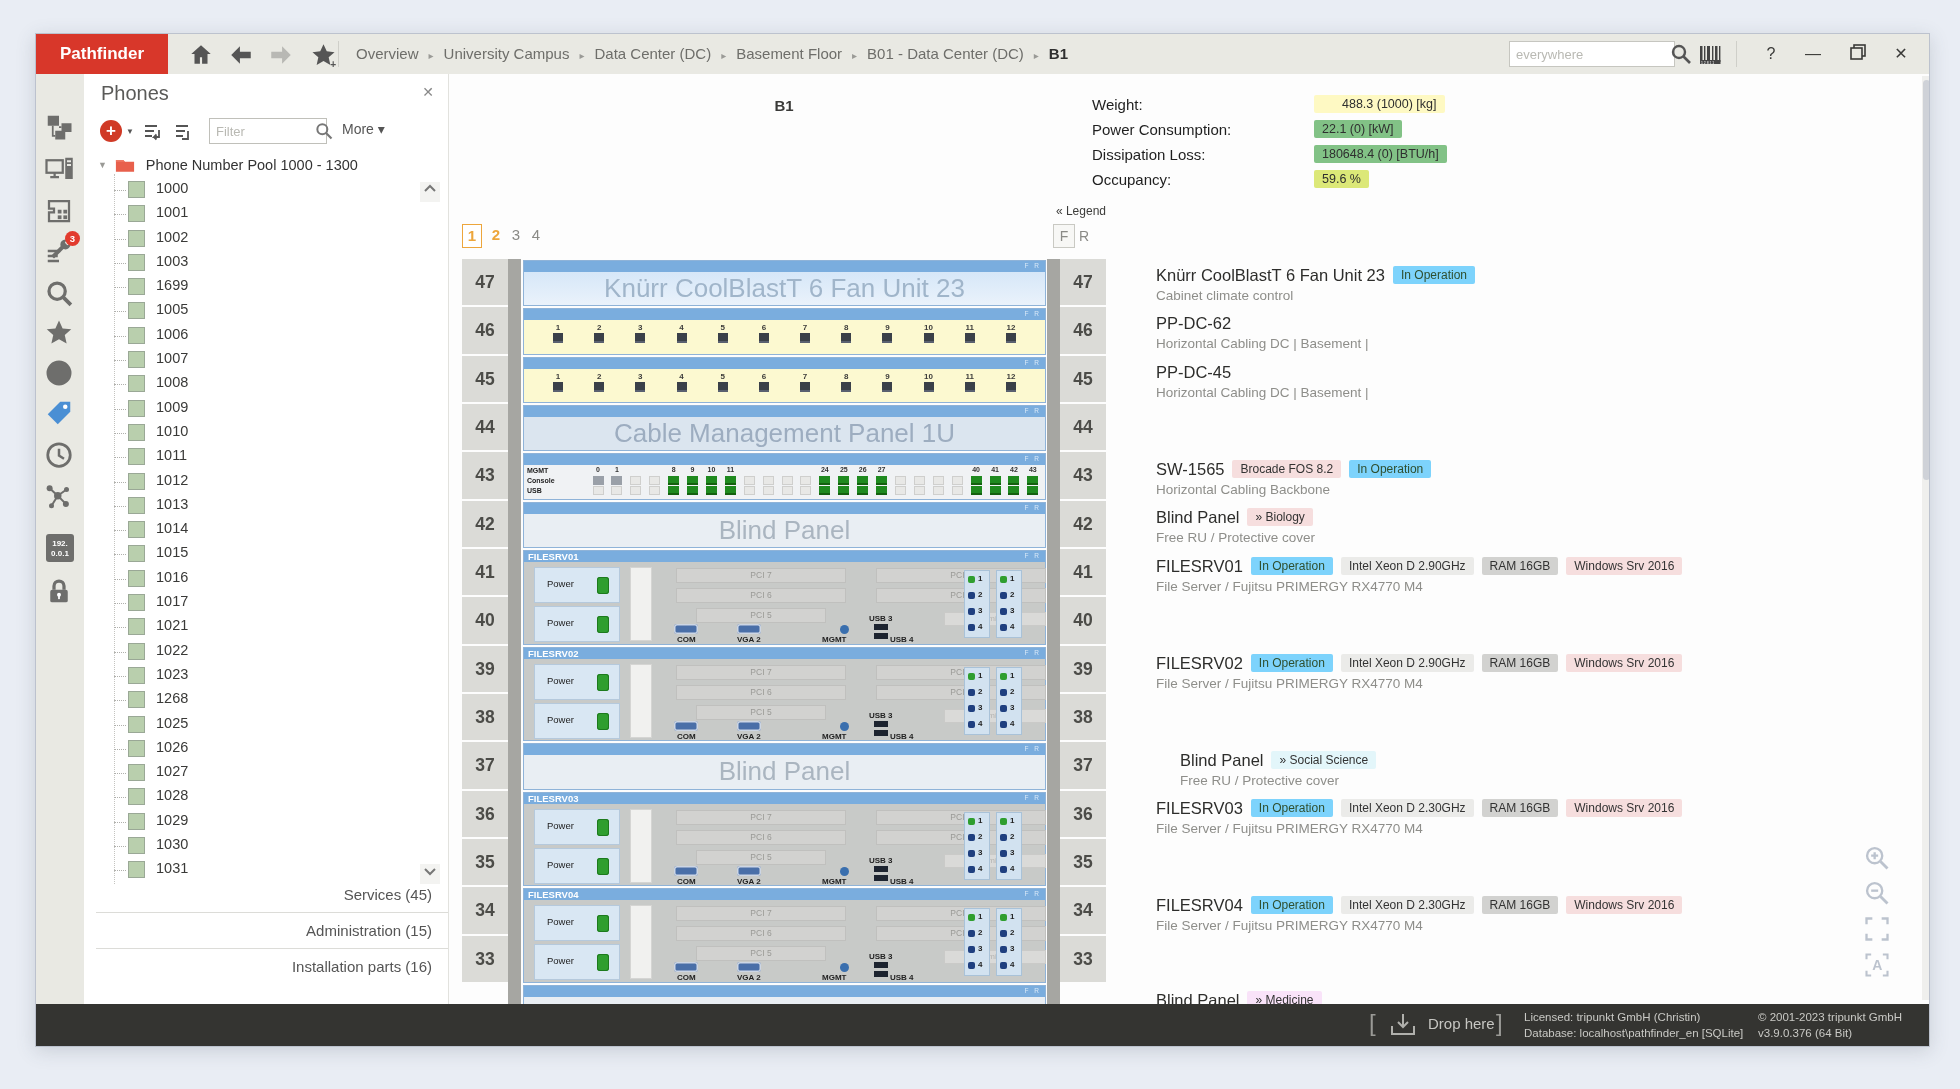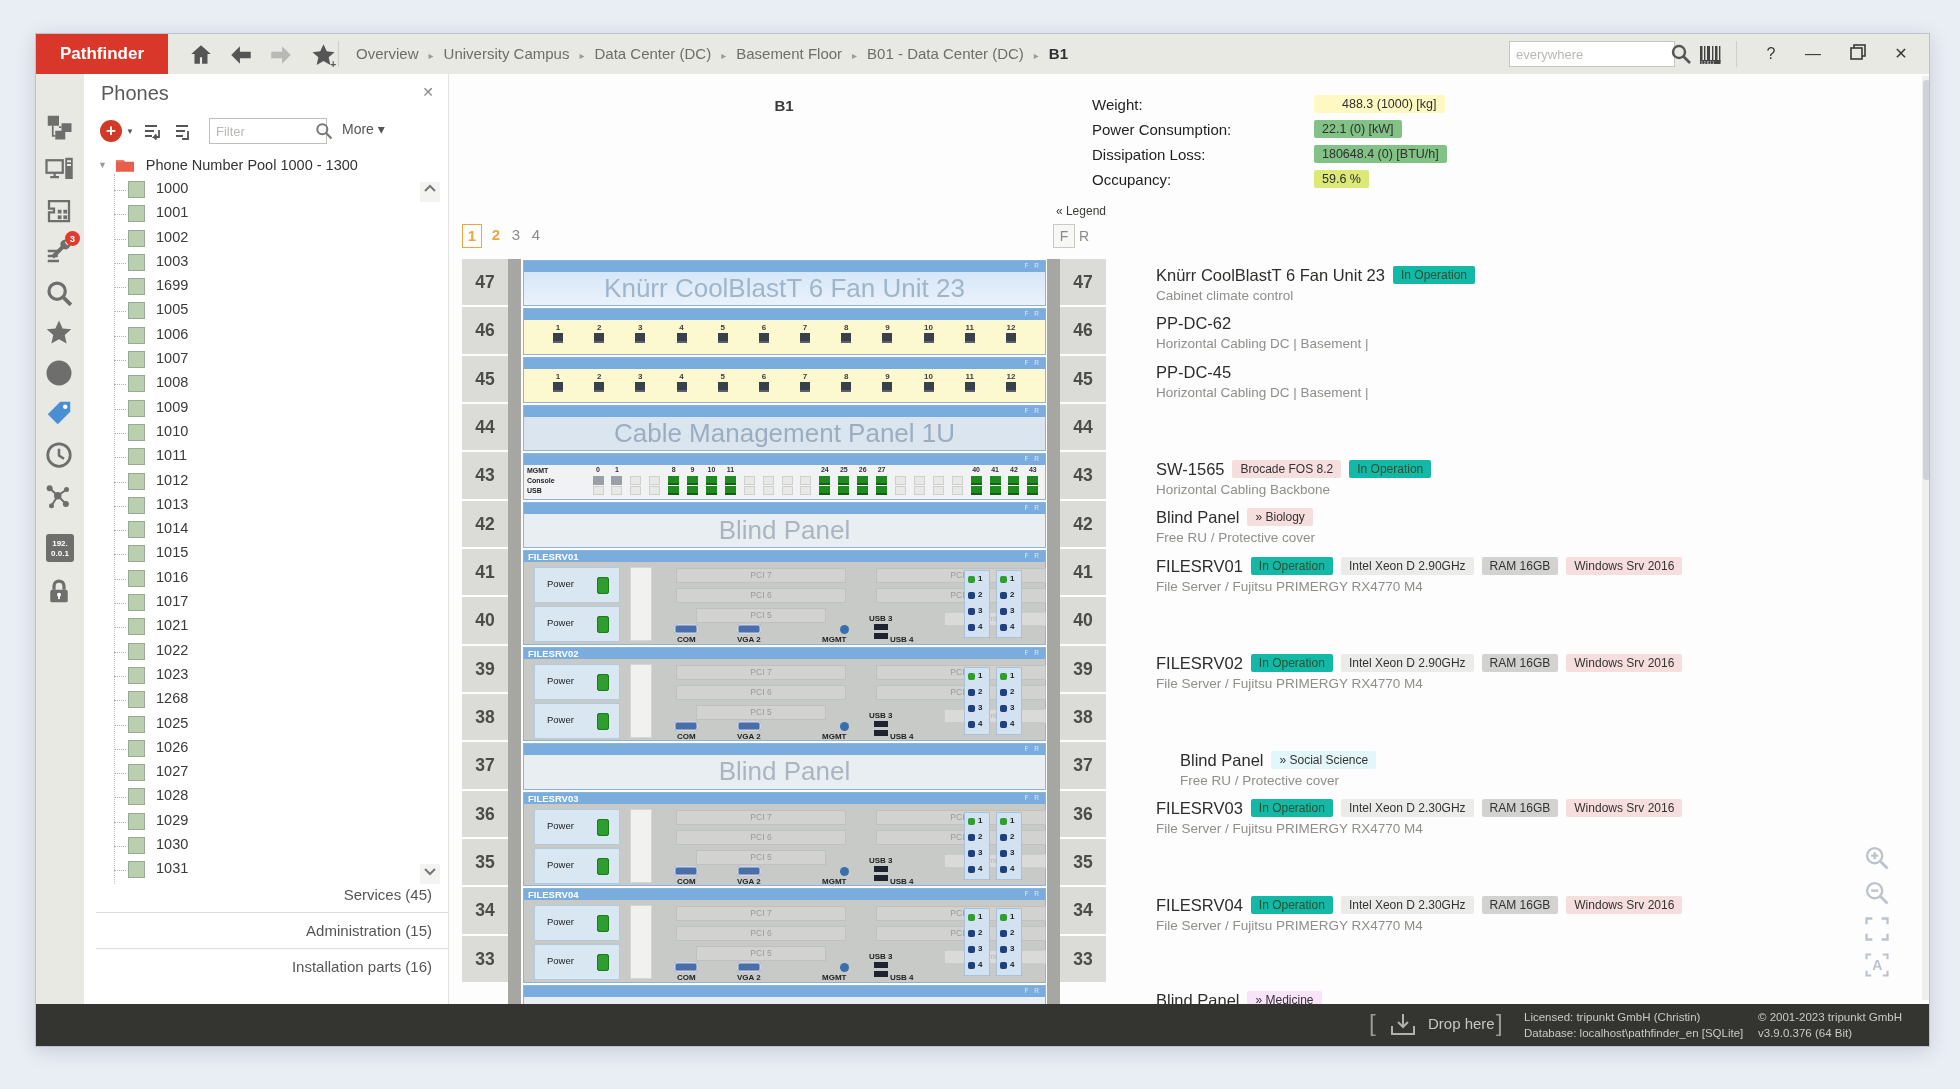--- a/index.html
+++ b/index.html
@@ -98,21 +98,21 @@
   .ledrow{position:relative;height:16px;}
   .led{position:absolute;left:3px;top:5px;width:7px;height:7px;border-radius:2px;}
   .lednum{position:absolute;left:13px;top:3px;font-size:8px;font-weight:bold;color:#222;}
   
   .metric-label{position:absolute;left:1056px;font-size:15px;color:#1f1f1f;}
   .metric-badge{position:absolute;left:1278px;font-size:12.5px;color:#2f2f2f;padding:2px 8px;border-radius:2px;}
   .entry{position:absolute;left:1120px;width:580px;}
   .entry-title{font-size:16.5px;color:#2d2d2b;white-space:nowrap;}
   .entry-sub{font-size:13.5px;color:#8e8e8a;margin-top:3px;white-space:nowrap;}
   .badge{display:inline-block;font-size:12px;color:#333;padding:2px 8px;border-radius:2px;margin-left:8px;vertical-align:2px;white-space:nowrap;}
-  .b-green{background:#14b8a6;color:#2f4f2f;}
+  .b-green{background:#7dd3fc;color:#2f4f2f;}
   .b-pink{background:#f6dede;}
   .b-lightgray{background:#ebebe9;text-align:center;}
   .b-gray{background:#d2d2d0;}
   .b-cyan{background:#e3f6fa;}
   .b-magenta{background:#f9e3f9;}
   
   .zoomico{position:absolute;left:1827px;width:28px;height:28px;}
   #vscroll{position:absolute;left:1886px;top:2px;width:9px;height:924px;background:#efefed;}
   #vscroll-thumb{position:absolute;left:1px;top:4px;width:7px;height:400px;background:#cfd2d8;border-radius:4px;}
   

